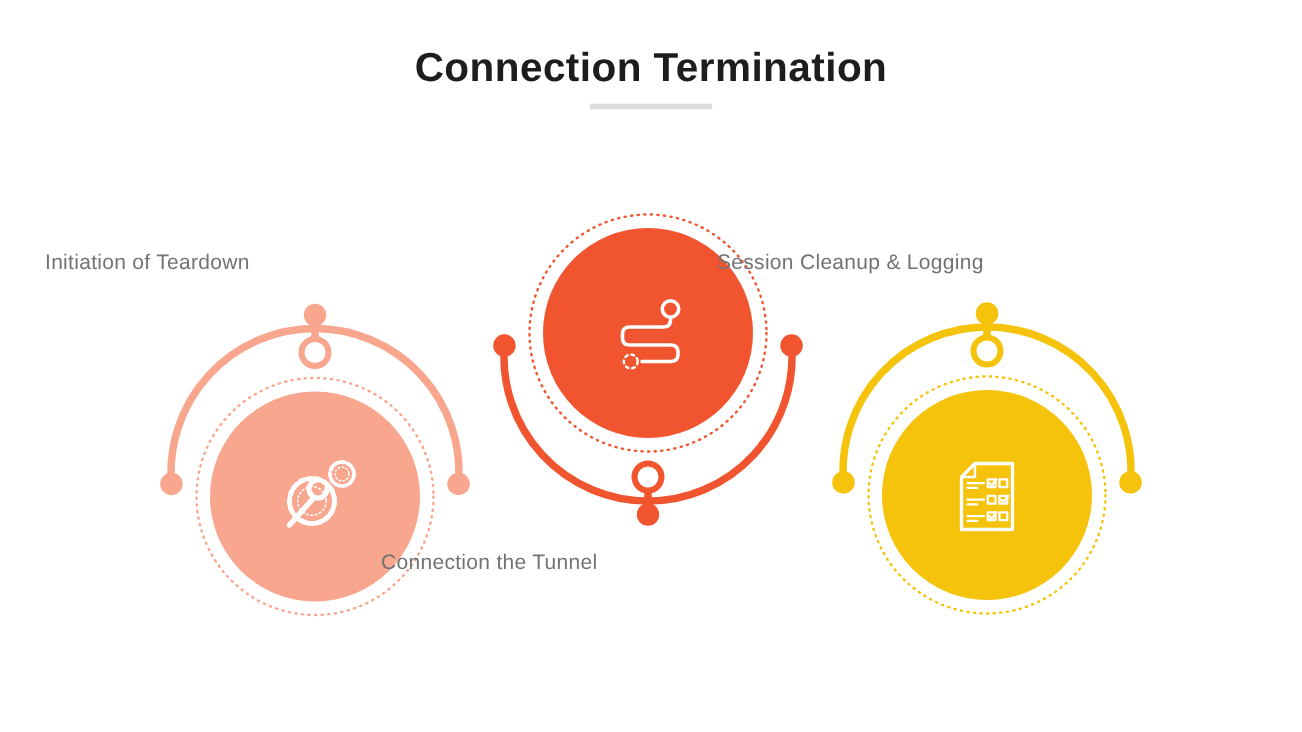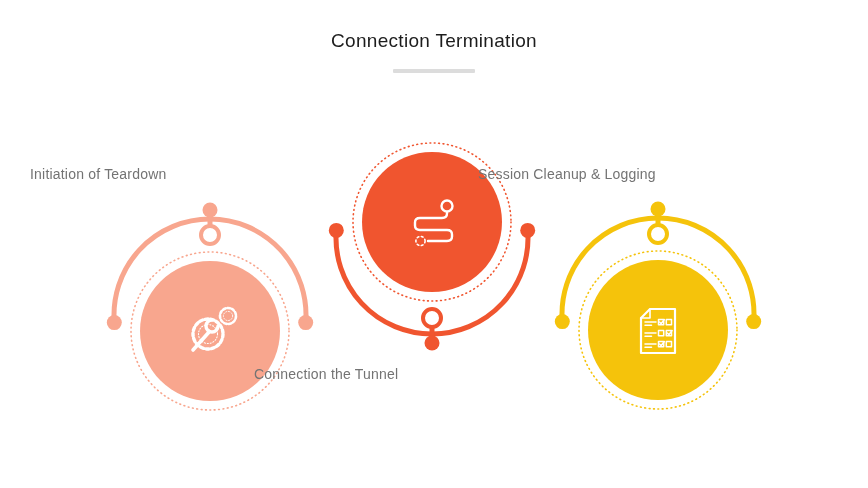--- a/index.html
+++ b/index.html
@@ -11,22 +11,22 @@
     height: 488px;
     background: #ffffff;
     overflow: hidden;
   }
   .title {
     position: absolute;
     top: 30px;
     left: 0;
     width: 868px;
     text-align: center;
-    font-size: 19px;
-    font-weight: 400;
+    font-size: 27px;
+    font-weight: 700;
     letter-spacing: 0.3px;
     color: #1d1d1d;
   }
   .title-underline {
     position: absolute;
     top: 69px;
     left: 393px;
     display: block;
   }
   .node-svg { position: absolute; display: block; }

